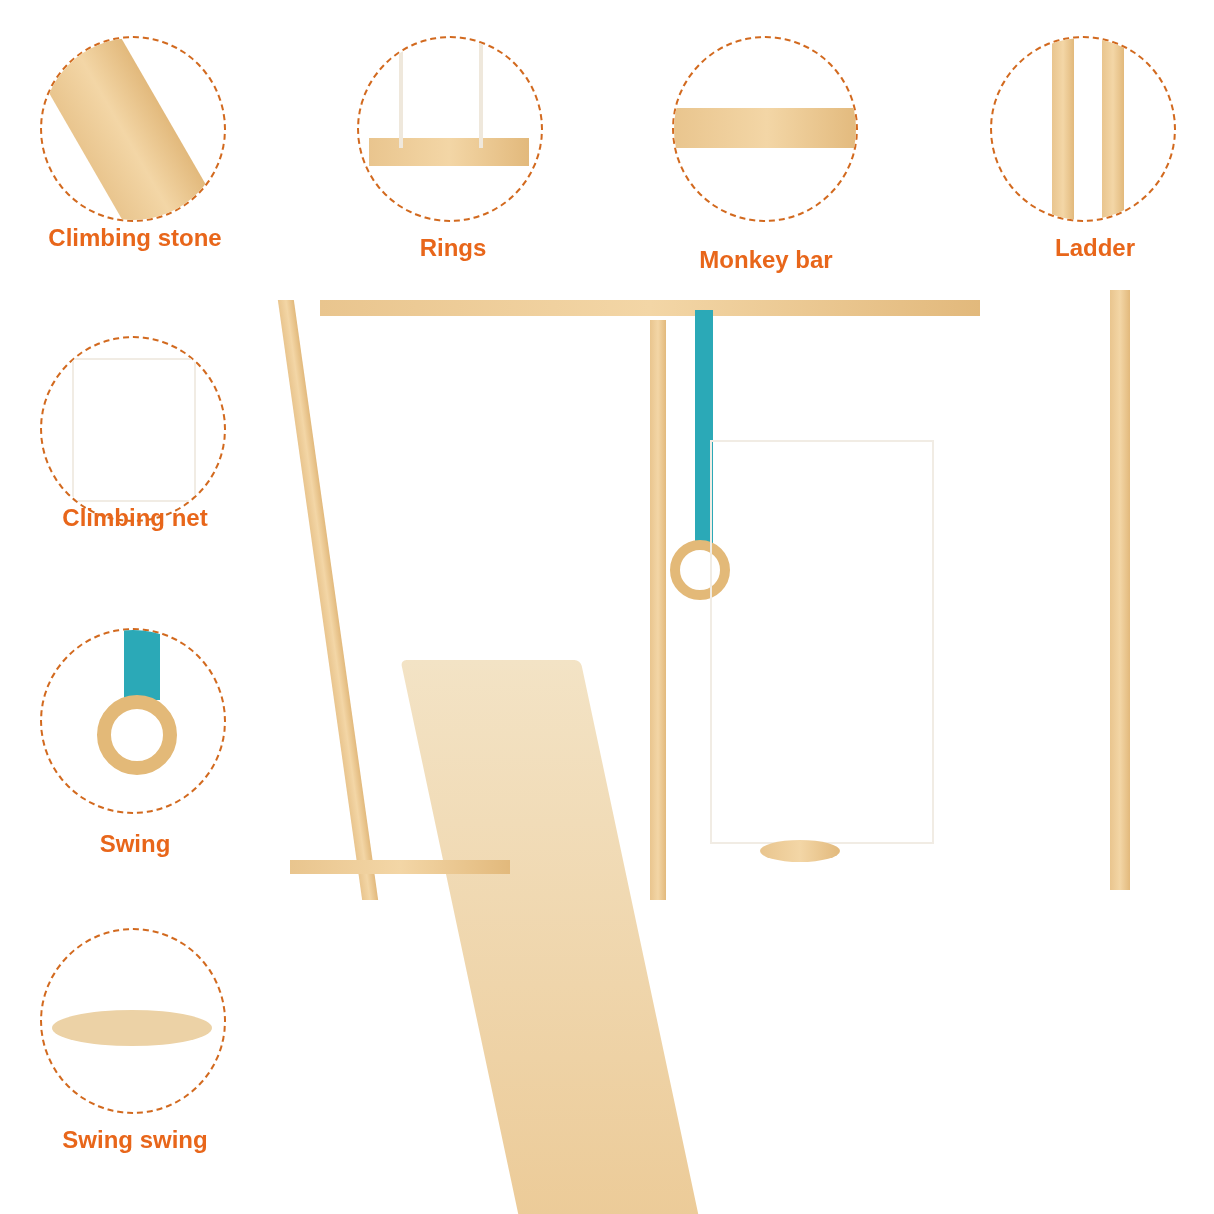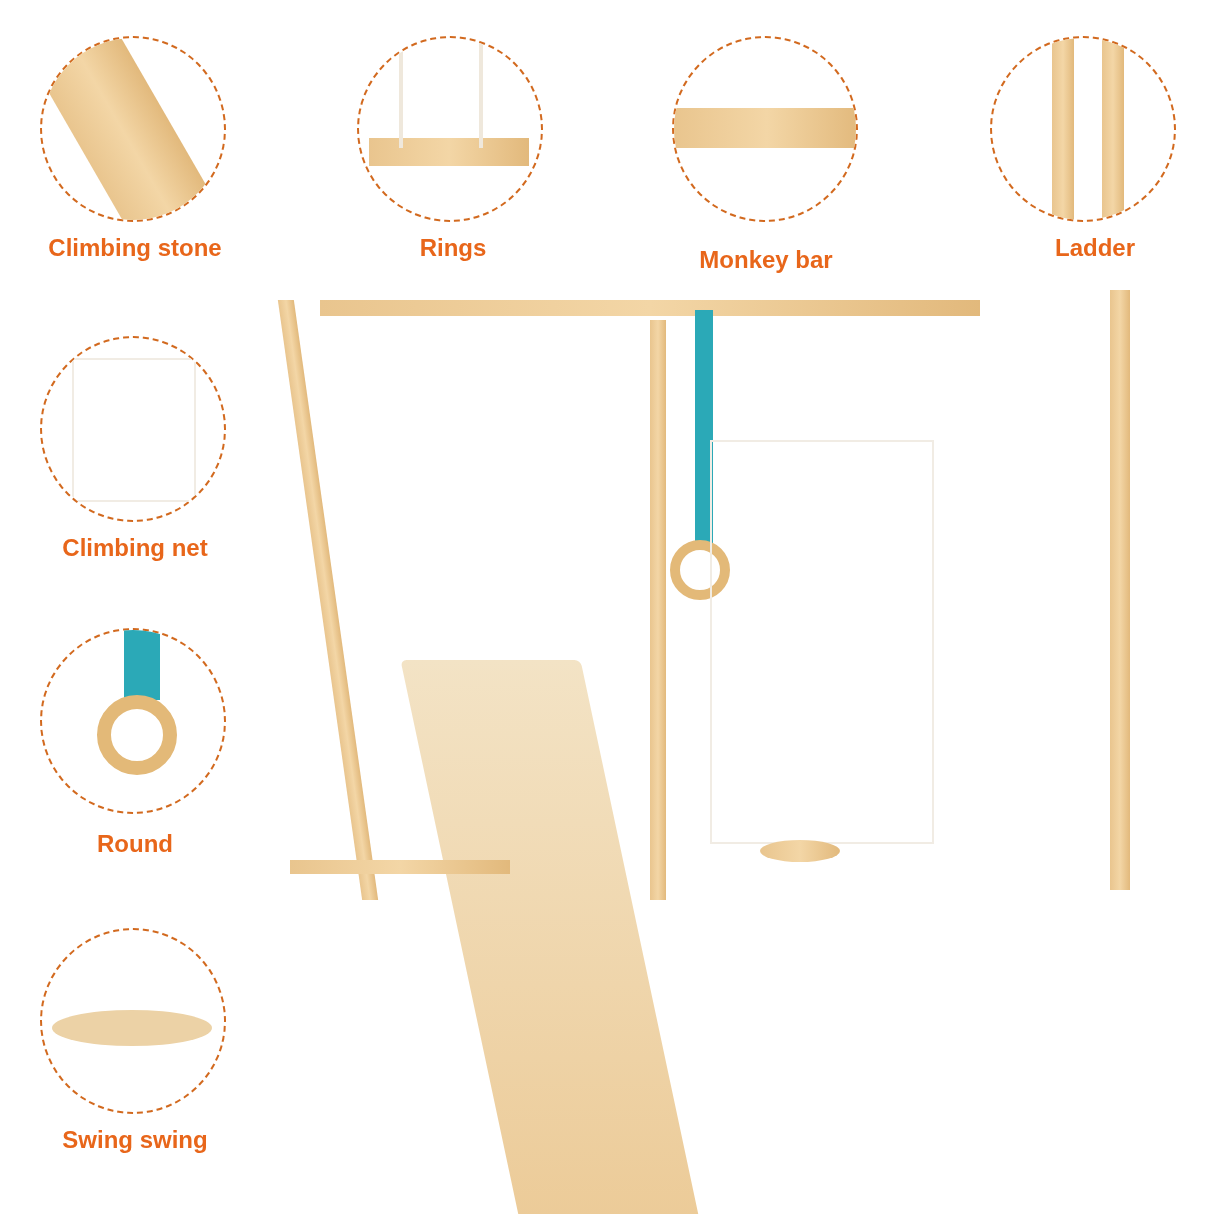--- a/index.html
+++ b/index.html
@@ -10,21 +10,21 @@
   .net{position:absolute;border:2px solid #f1ece4;}
   .rope{position:absolute;background:#efe8dc;}
   .teal{position:absolute;background:#2ba9b7;}
 </style>
 </head>
 <body>
 
 <div class="circle" style="left:40px;top:36px;">
   <div class="wood" style="position:absolute;left:40px;top:-20px;width:90px;height:240px;transform:rotate(-30deg);"></div>
 </div>
-<div class="label" style="left:5px;top:234px;">Climbing stone</div>
+<div class="label" style="left:5px;top:224px;">Climbing stone</div>
 
 <div class="circle" style="left:357px;top:36px;">
   <div class="wood" style="position:absolute;left:10px;top:100px;width:160px;height:28px;"></div>
   <div class="rope" style="left:40px;top:0;width:4px;height:110px;"></div>
   <div class="rope" style="left:120px;top:0;width:4px;height:110px;"></div>
 </div>
 <div class="label" style="left:323px;top:234px;">Rings</div>
 
 <div class="circle" style="left:672px;top:36px;">
   <div class="wood" style="position:absolute;left:0;top:70px;width:186px;height:40px;"></div>
@@ -33,27 +33,27 @@
 
 <div class="circle" style="left:990px;top:36px;">
   <div class="wood" style="position:absolute;left:60px;top:0;width:22px;height:186px;"></div>
   <div class="wood" style="position:absolute;left:110px;top:0;width:22px;height:186px;"></div>
 </div>
 <div class="label" style="left:965px;top:234px;">Ladder</div>
 
 <div class="circle" style="left:40px;top:336px;">
   <div class="net" style="left:30px;top:20px;width:120px;height:140px;"></div>
 </div>
-<div class="label" style="left:5px;top:534px;">Climbing net</div>
+<div class="label" style="left:5px;top:504px;">Climbing net</div>
 
 <div class="circle" style="left:40px;top:628px;">
   <div class="teal" style="left:82px;top:0;width:36px;height:70px;"></div>
   <div style="position:absolute;left:55px;top:65px;width:80px;height:80px;border-radius:50%;border:14px solid #e3b978;box-sizing:border-box;"></div>
 </div>
-<div class="label" style="left:5px;top:830px;">Round</div>
+<div class="label" style="left:5px;top:830px;">Swing</div>
 
 <div class="circle" style="left:40px;top:928px;">
   <div style="position:absolute;left:10px;top:80px;width:160px;height:36px;border-radius:50%;background:#ecd2a6;"></div>
 </div>
 <div class="label" style="left:5px;top:1126px;">Swing swing</div>
 
 <div style="position:absolute;left:280px;top:280px;width:920px;height:920px;">
   <div class="wood" style="position:absolute;left:40px;top:20px;width:660px;height:16px;"></div>
   <div class="wood" style="position:absolute;left:40px;top:20px;width:16px;height:600px;transform:skewX(8deg);"></div>
   <div class="wood" style="position:absolute;left:370px;top:40px;width:16px;height:580px;"></div>

